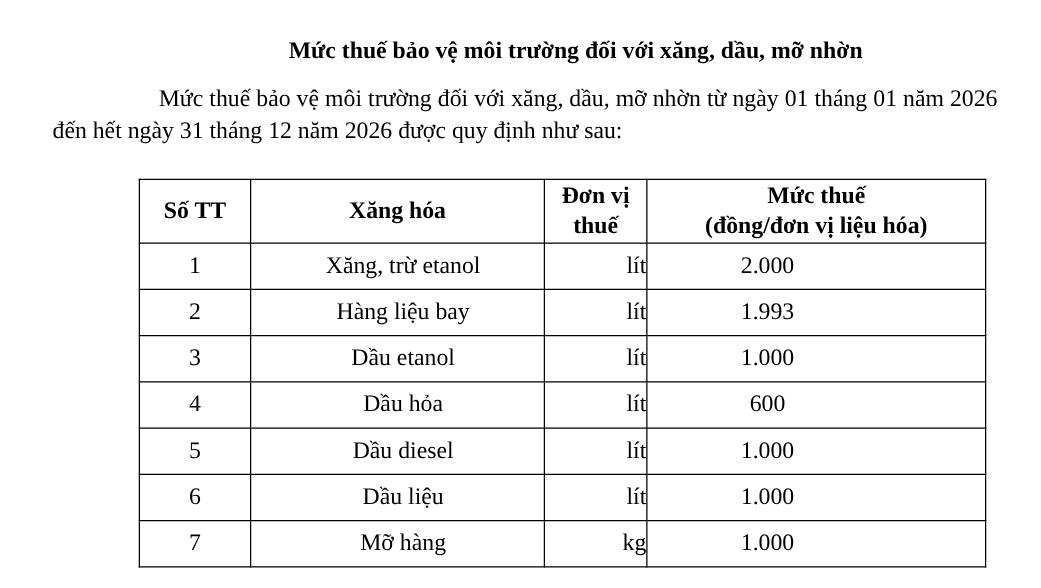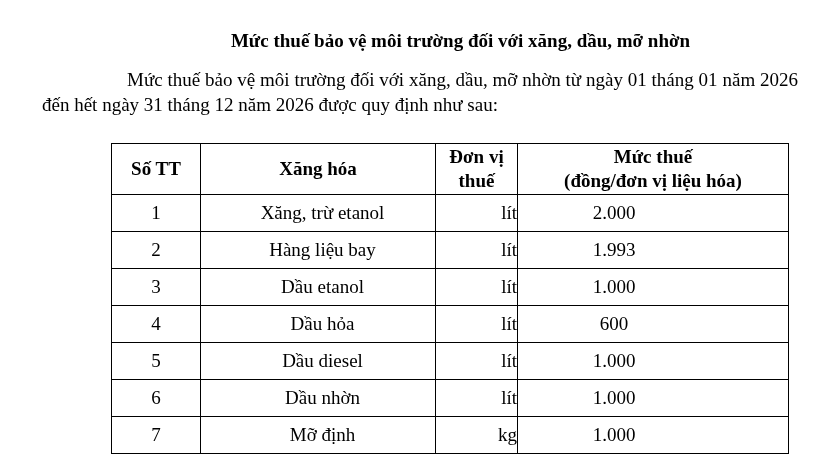--- a/index.html
+++ b/index.html
@@ -115,26 +115,26 @@
         <td class="cell-rate">600</td>
       </tr>
       <tr>
         <td class="cell-no">5</td>
         <td class="cell-goods">Dầu diesel</td>
         <td class="cell-unit">lít</td>
         <td class="cell-rate">1.000</td>
       </tr>
       <tr>
         <td class="cell-no">6</td>
-        <td class="cell-goods">Dầu nhờn</td>
+        <td class="cell-goods">Dầu liệu</td>
         <td class="cell-unit">lít</td>
         <td class="cell-rate">1.000</td>
       </tr>
       <tr>
         <td class="cell-no">7</td>
-        <td class="cell-goods">Mỡ định</td>
+        <td class="cell-goods">Mỡ hàng</td>
         <td class="cell-unit">kg</td>
         <td class="cell-rate">1.000</td>
       </tr>
     </tbody>
   </table>
 
 </div>
 
 </body></html>

